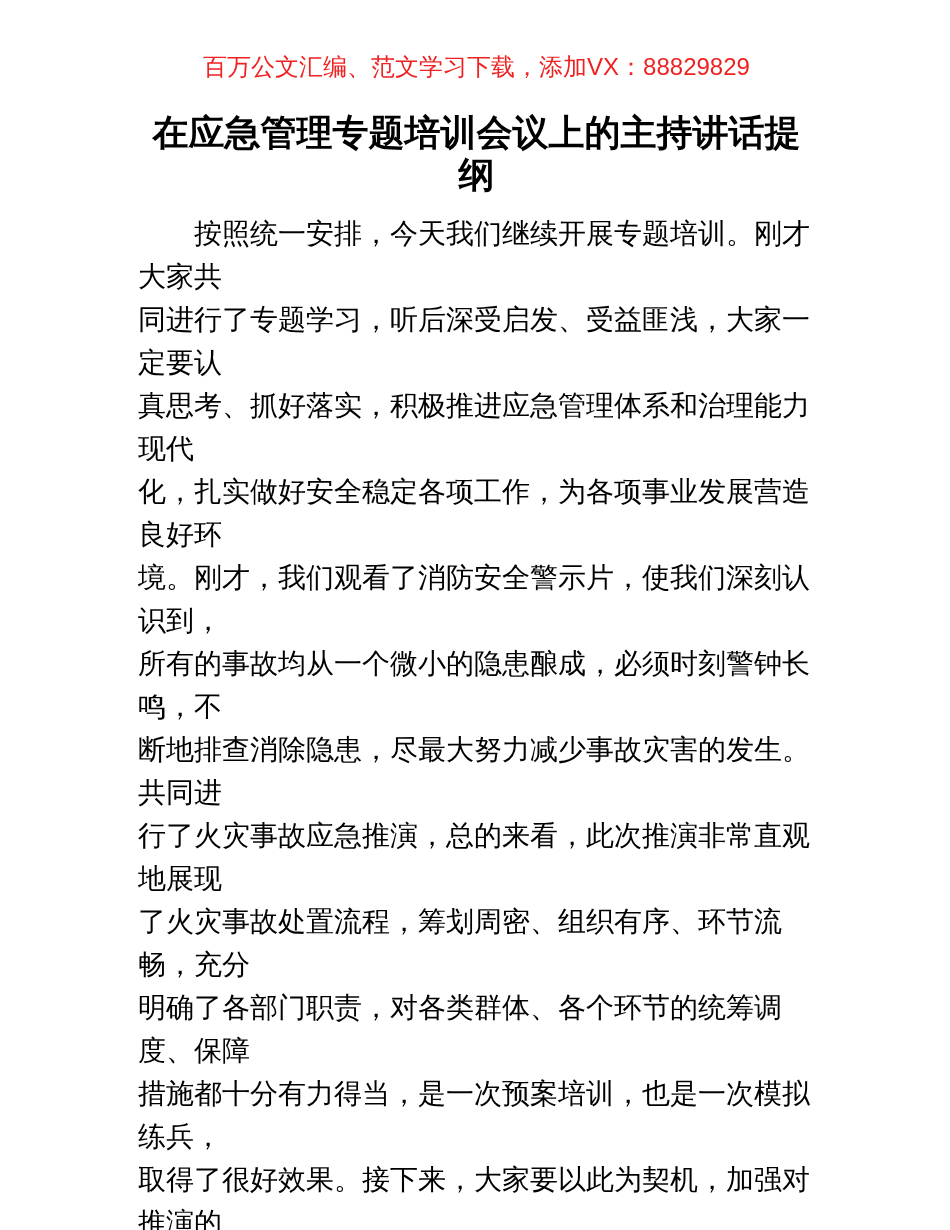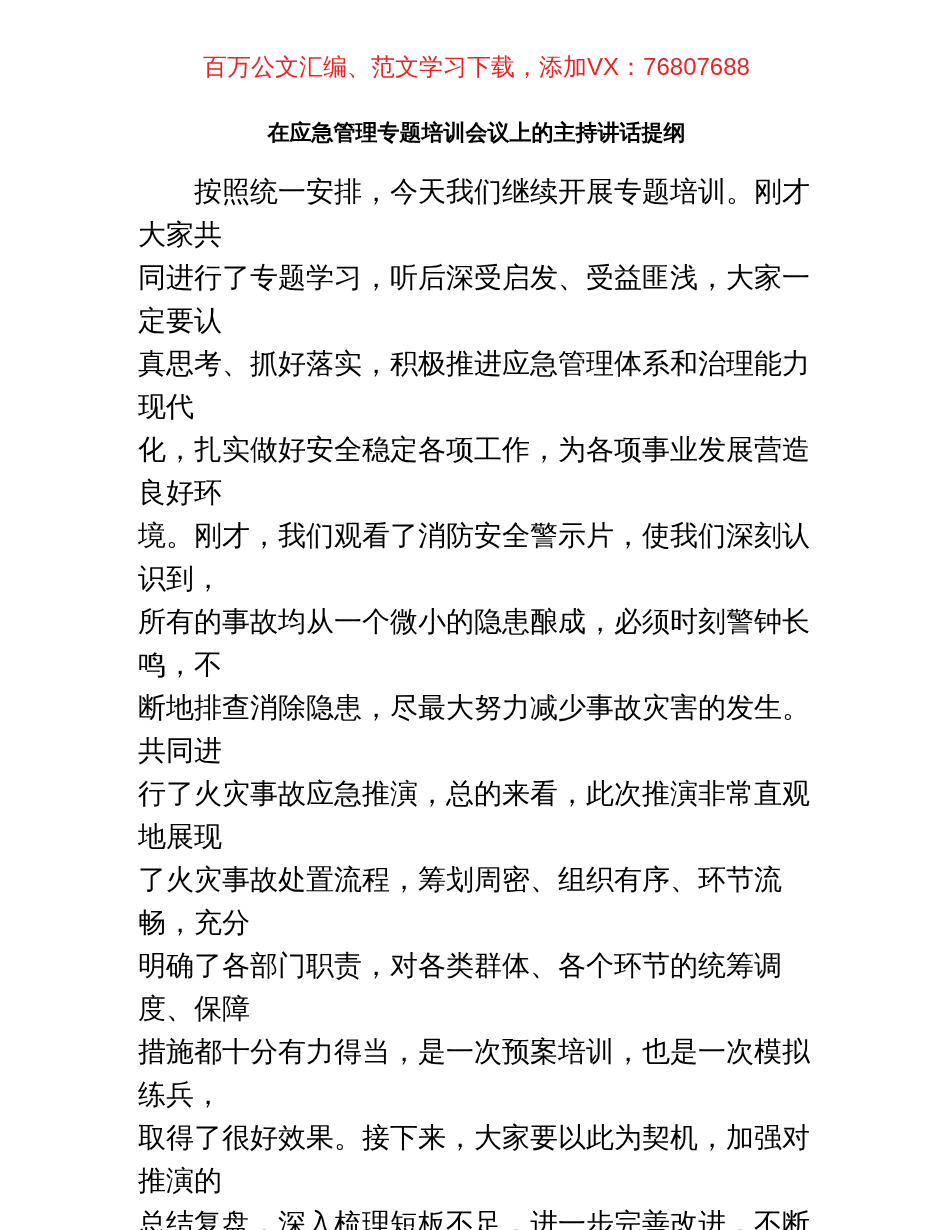--- a/index.html
+++ b/index.html
@@ -24,21 +24,21 @@
   .promo-banner {
     text-align: center;
     font-size: 24px;
     line-height: 30px;
     color: #ee2222;
     white-space: nowrap;
   }
   .doc-title {
     margin: 30px 0 16px 0;
     text-align: center;
-    font-size: 22px;
+    font-size: 36px;
     line-height: 42px;
     font-weight: bold;
     color: #000000;
   }
   .doc-body p {
     margin: 0;
     font-size: 28px;
     line-height: 43px;
     text-align: left;
     white-space: pre-line;      
@@ -52,21 +52,21 @@
   p.para {
     margin-top: 10px;
     text-indent: 2em;
   }
 </style>
 </head>
 <body>
 
 <div class="page">
 
-  <div class="promo-banner">百万公文汇编、范文学习下载，添加VX：76807688</div>
+  <div class="promo-banner">百万公文汇编、范文学习下载，添加VX：88829829</div>
 
   <h1 class="doc-title">在应急管理专题培训会议上的主持讲话提纲</h1>
 
   <div class="doc-body">
 
 
     <p class="para">按照统一安排，今天我们继续开展专题培训。刚才大家共
 同进行了专题学习，听后深受启发、受益匪浅，大家一定要认
 真思考、抓好落实，积极推进应急管理体系和治理能力现代
 化，扎实做好安全稳定各项工作，为各项事业发展营造良好环

